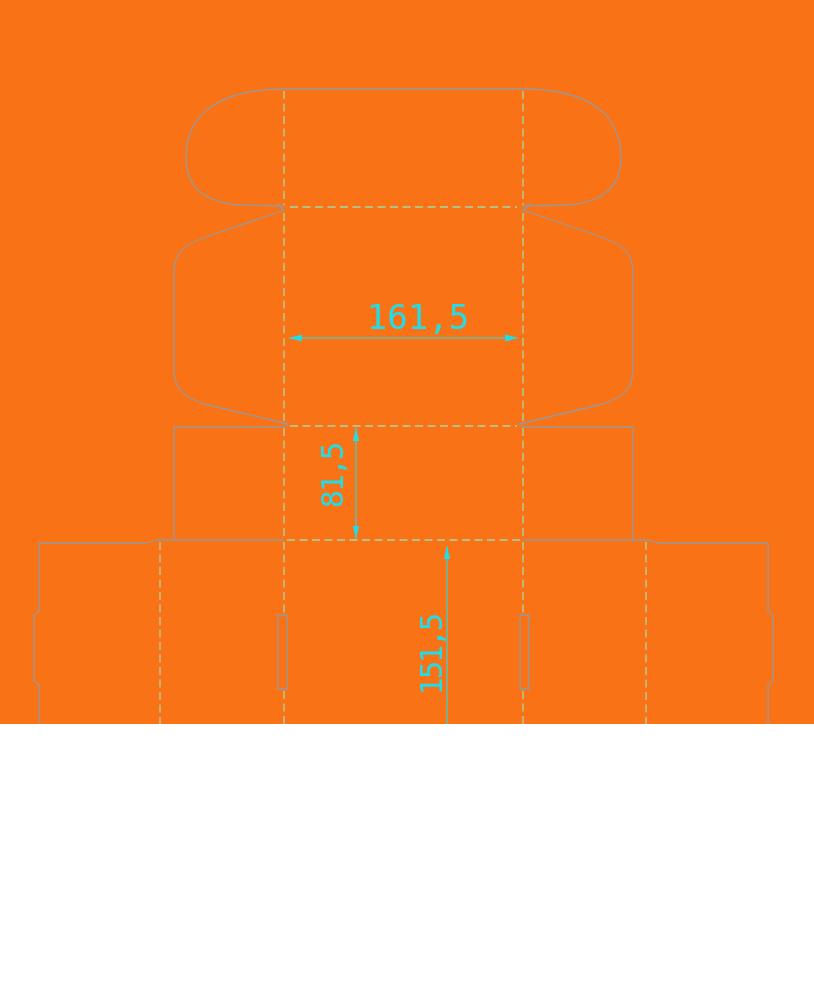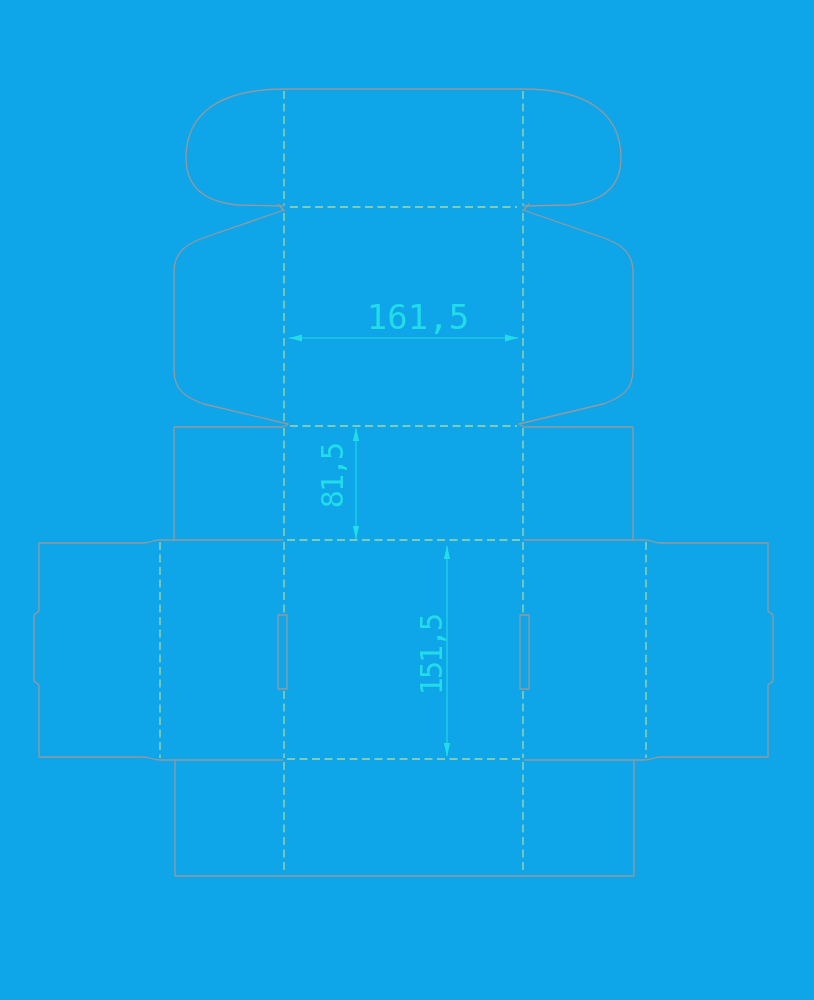--- a/index.html
+++ b/index.html
@@ -3,22 +3,22 @@
 <meta charset="utf-8">
 <style>
   html, body {
     margin: 0;
     padding: 0;
     background: #ffffff;
   }
   .stage {
     position: relative;
     width: 814px;
-    height: 1000px;
-    background: #0ea5e9;
+    height: 724px;
+    background: #f97316;
     overflow: hidden;
     font-family: "DejaVu Sans Mono", monospace;
   }
   svg { display: block; }
   .cut-group path, .cut-group rect {
     fill: none;
     stroke-width: 1.3;
     stroke-linejoin: round;
     stroke-linecap: round;
   }

